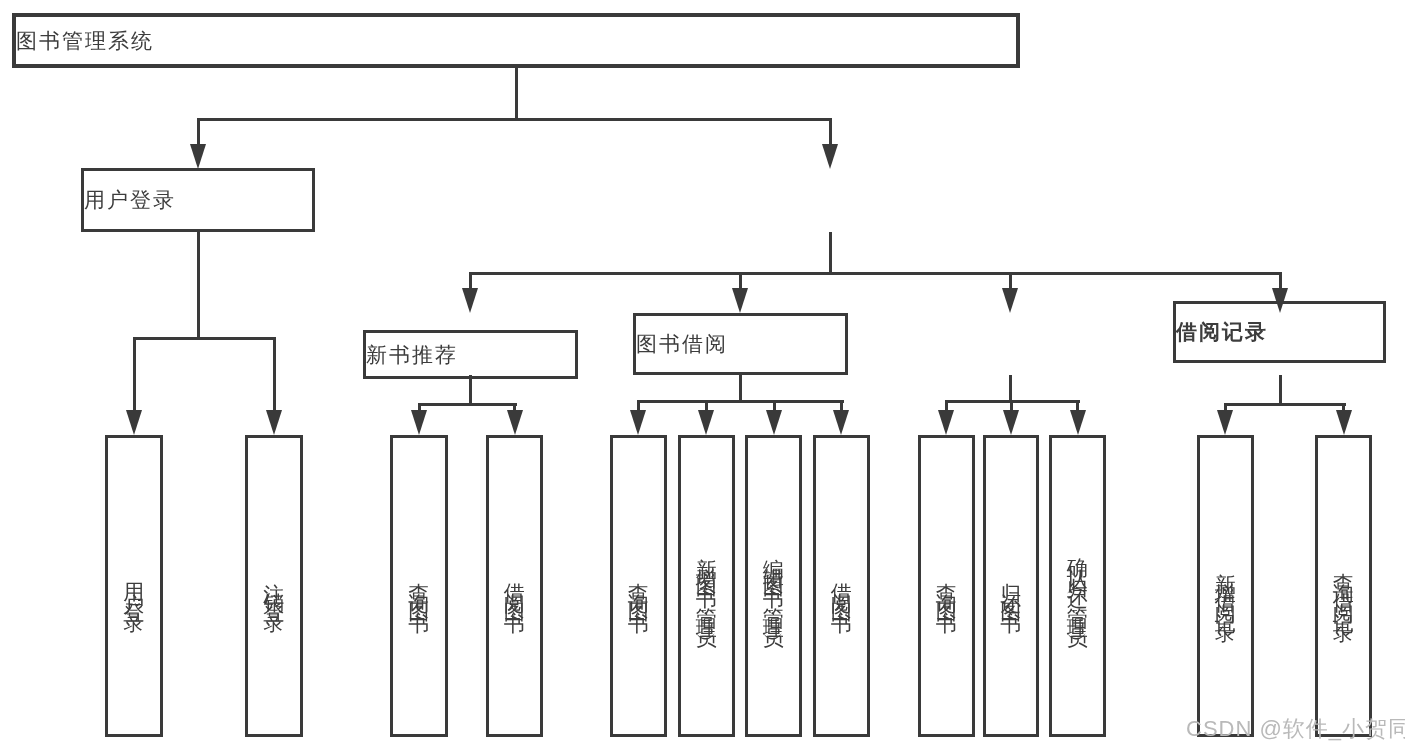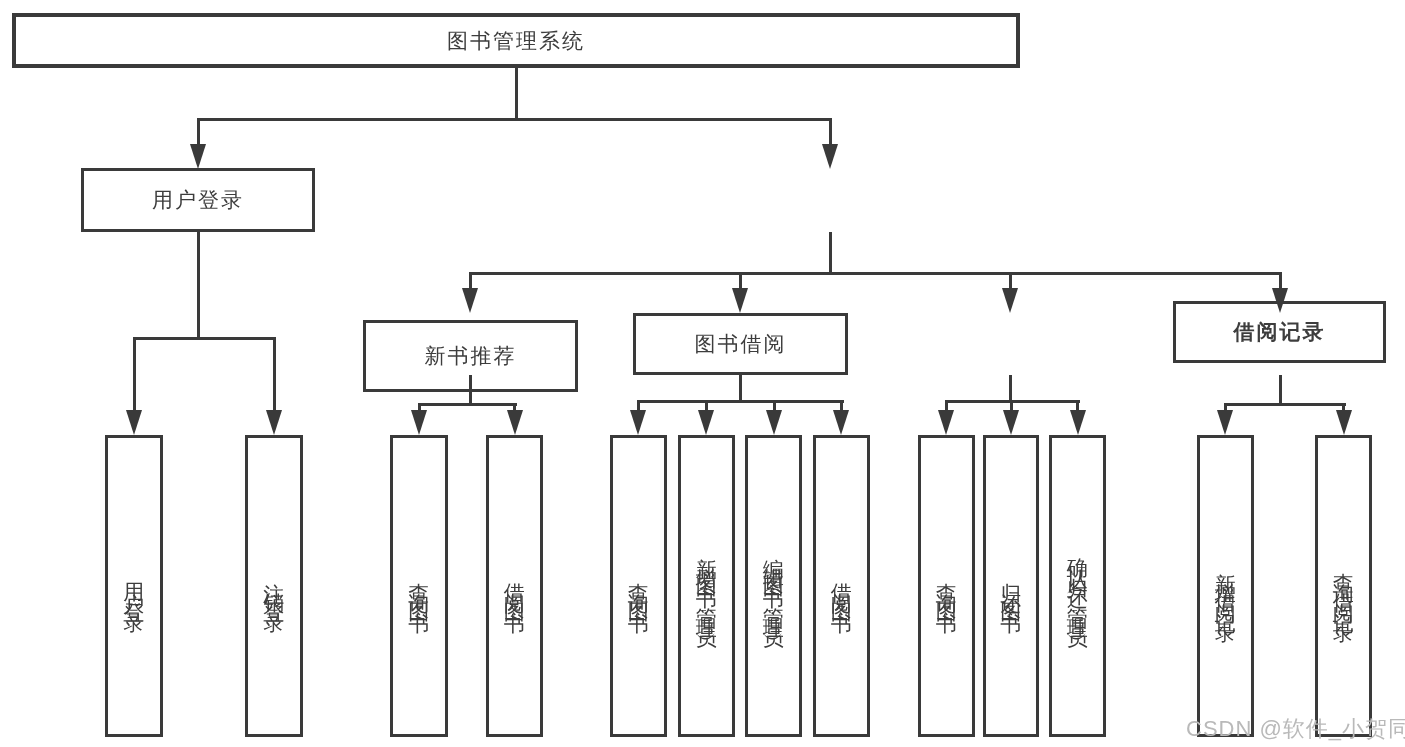--- a/index.html
+++ b/index.html
@@ -21,21 +21,20 @@
     background:var(--bg);
     overflow:hidden;
   }
   
   .box{
     position:absolute;
     border:3px solid var(--line);
     background:#fff;
     display:flex;
     align-items:center;
-    justify-content:center;
     font-size:21px;
     letter-spacing:2px;
     color:var(--text);
     white-space:nowrap;
   }
   .box.root{border-width:4px;font-size:21px;}
   .vbox{
     position:absolute;
     border:3px solid var(--line);
     background:#fff;
@@ -82,21 +81,21 @@
 
   <div class="box root" style="left:12px;top:13px;width:1008px;height:55px;">
     <span>图书管理系统</span>
   </div>
 
   <div class="box" style="left:81px;top:168px;width:234px;height:64px;">
     <span>用户登录</span>
   </div>
 
 
-  <div class="box" style="left:363px;top:320px;width:215px;height:72px;">
+  <div class="box" style="left:363px;top:330px;width:215px;height:49px;">
     <span>新书推荐</span>
   </div>
 
   <div class="box" style="left:633px;top:313px;width:215px;height:62px;">
     <span>图书借阅</span>
   </div>
 
 
   <div class="box" style="left:1173px;top:301px;width:213px;height:62px;font-weight:bold;">
     <span>借阅记录</span>

